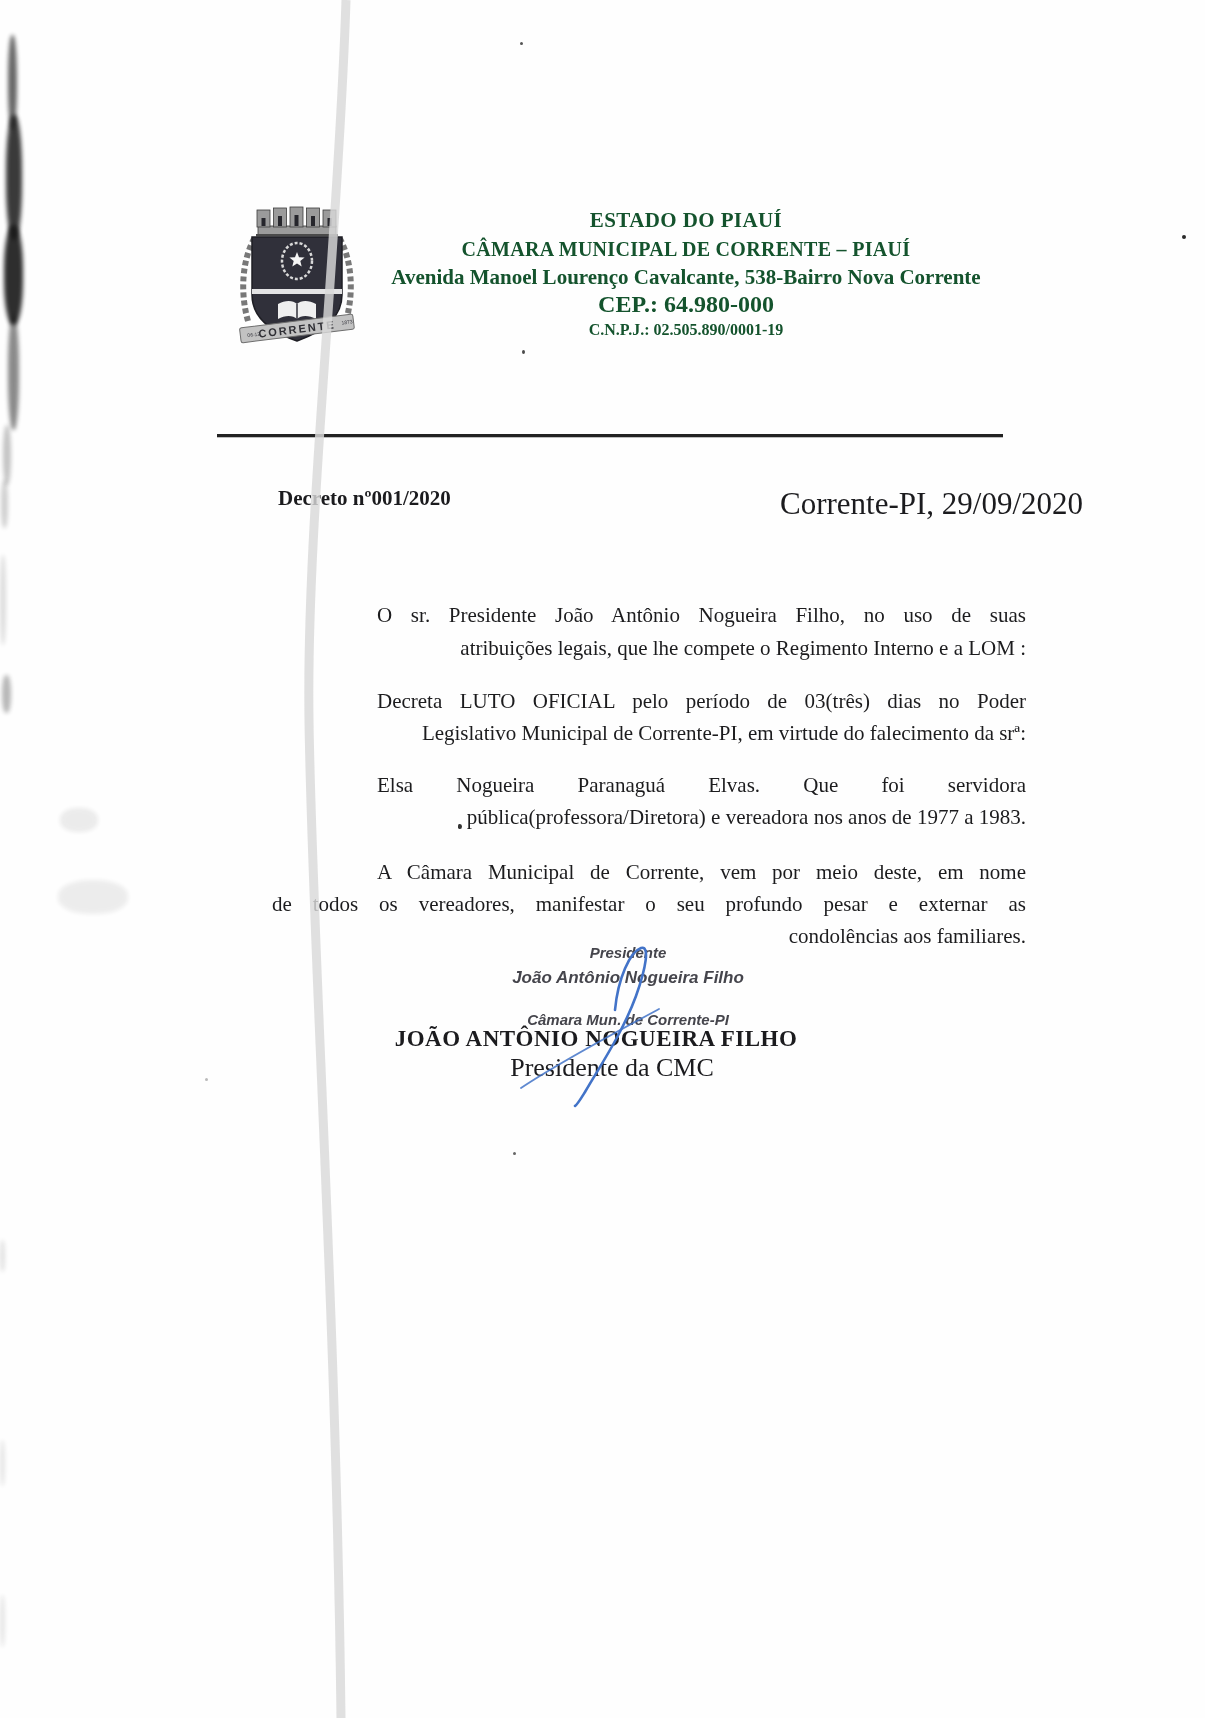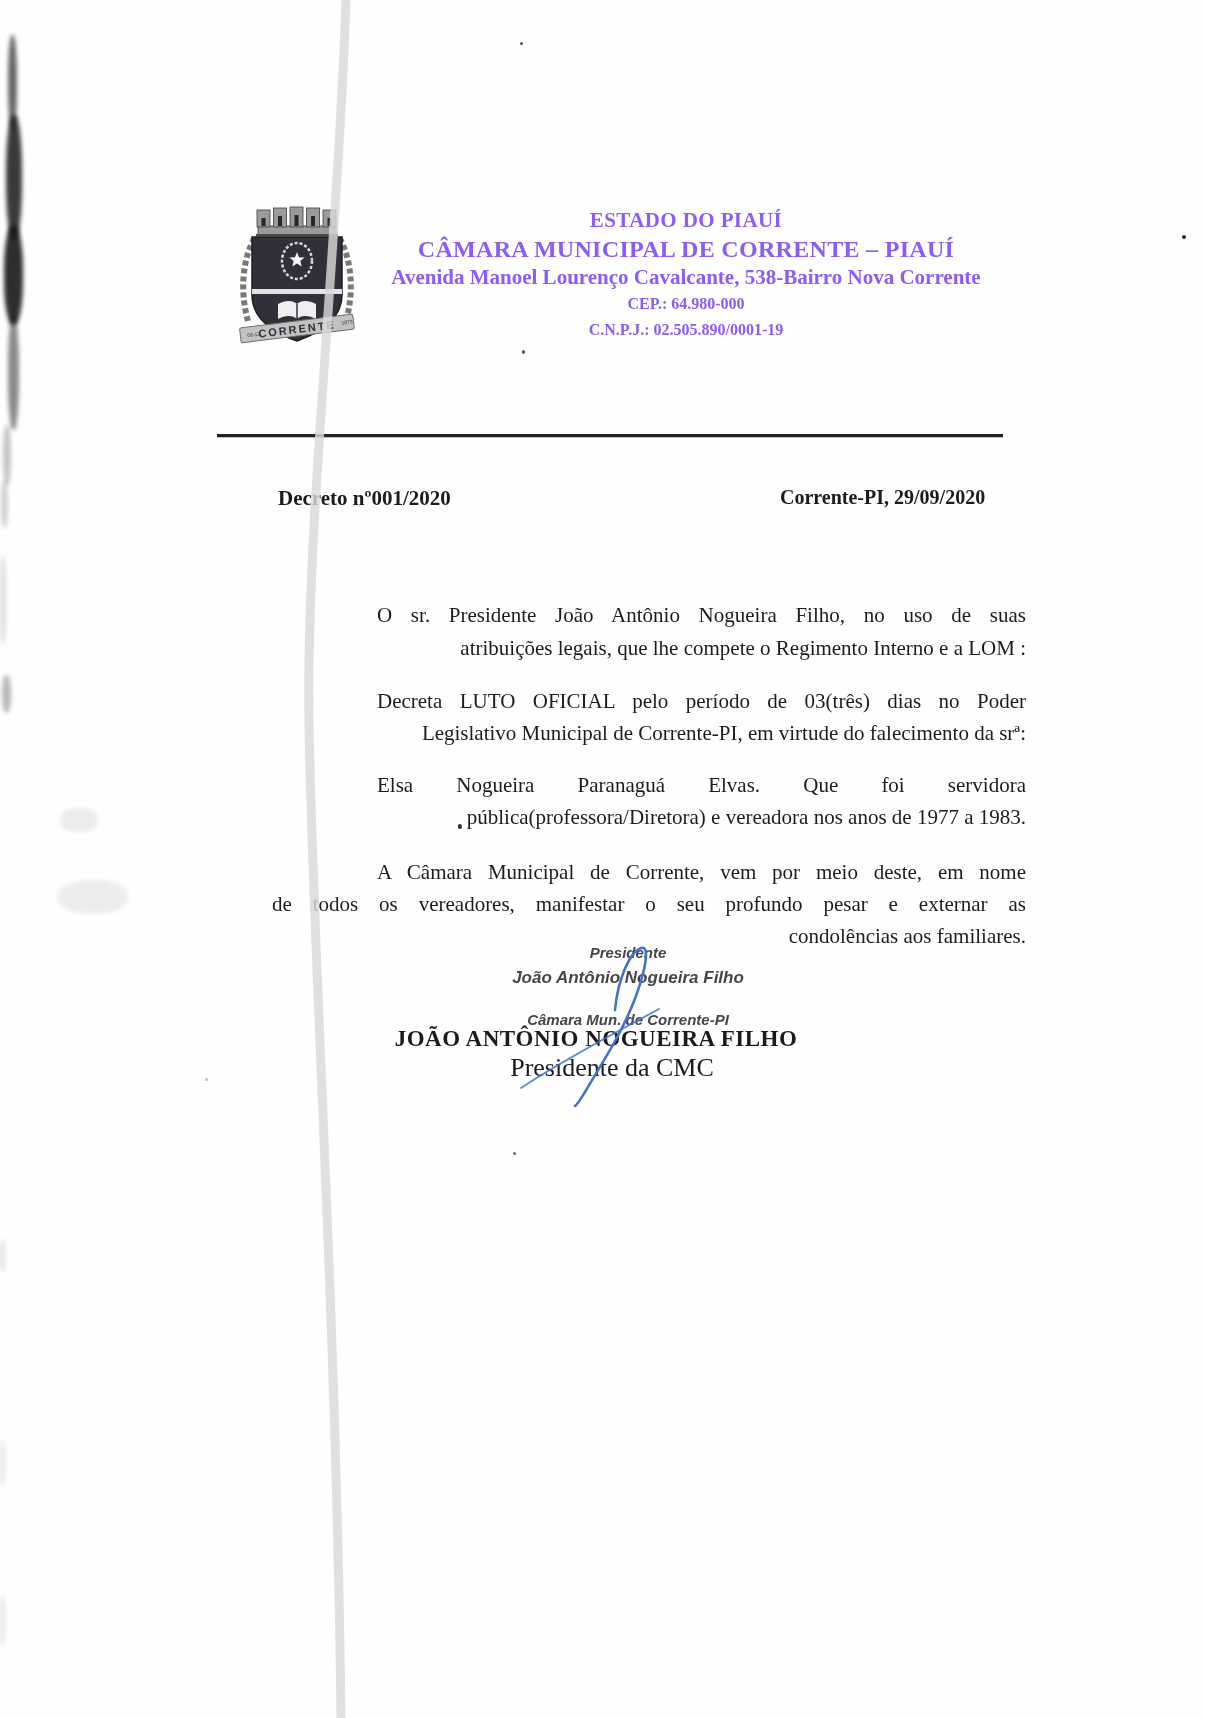--- a/index.html
+++ b/index.html
@@ -4,30 +4,30 @@
 <style>
   html,body{margin:0;padding:0;background:#ffffff;}
   #page{
     position:relative;width:1205px;height:1718px;background:#fefefe;
     overflow:hidden;font-family:"Liberation Serif", serif;color:#1b1b1e;
   }
   
   .smudge{position:absolute;background:#181818;border-radius:45%;filter:blur(2px);}
   .dot{position:absolute;border-radius:50%;}
   
-  #org-header{position:absolute;left:330px;top:206px;width:712px;text-align:center;font-weight:bold;color:#8b5cf6;}
+  #org-header{position:absolute;left:330px;top:206px;width:712px;text-align:center;font-weight:bold;color:#14532d;}
   .h-l1{font-size:21px;letter-spacing:.4px;line-height:28px;}
-  .h-l2{font-size:24px;letter-spacing:.3px;line-height:30px;}
+  .h-l2{font-size:20px;letter-spacing:.3px;line-height:30px;}
   .h-l3{font-size:21px;line-height:27px;}
-  .h-l4{font-size:16px;line-height:26px;}
+  .h-l4{font-size:24px;line-height:26px;}
   .h-l5{font-size:16px;line-height:26px;}
   #rule{position:absolute;left:217px;top:434px;width:786px;height:3px;background:#222;box-shadow:0 1px 0 rgba(0,0,0,.25);}
   
   #decree-number{position:absolute;left:278px;top:486px;font-size:21px;font-weight:bold;}
-  #place-date{position:absolute;left:780px;top:486px;font-size:20px;font-weight:bold;}
+  #place-date{position:absolute;left:780px;top:486px;font-size:31px;font-weight:normal;}
   
   .bline{position:absolute;left:272px;width:754px;font-size:21px;font-weight:normal;line-height:26px;color:#1c1c1e;}
   .bline.first{padding-left:105px;width:649px;text-align:justify;text-align-last:justify;}
   .bline.just{text-align:justify;text-align-last:justify;}
   .bline.last{text-align:right;}
   
   .stamp{position:absolute;left:628px;transform:translateX(-50%);white-space:nowrap;
          font-family:"Liberation Sans", sans-serif;font-style:italic;font-weight:bold;color:#45454c;}
   .stamp.s1{top:968px;font-size:17px;}
   .stamp.s2{top:944px;font-size:15px;}

